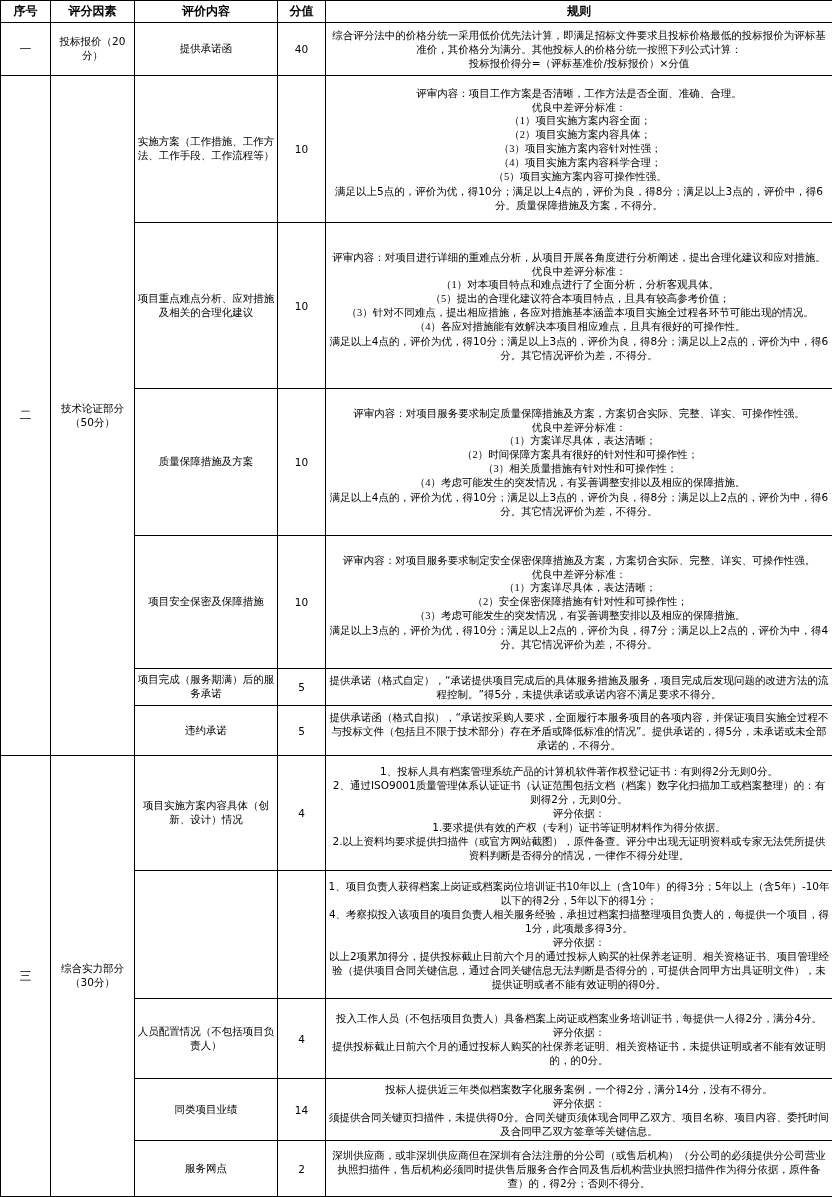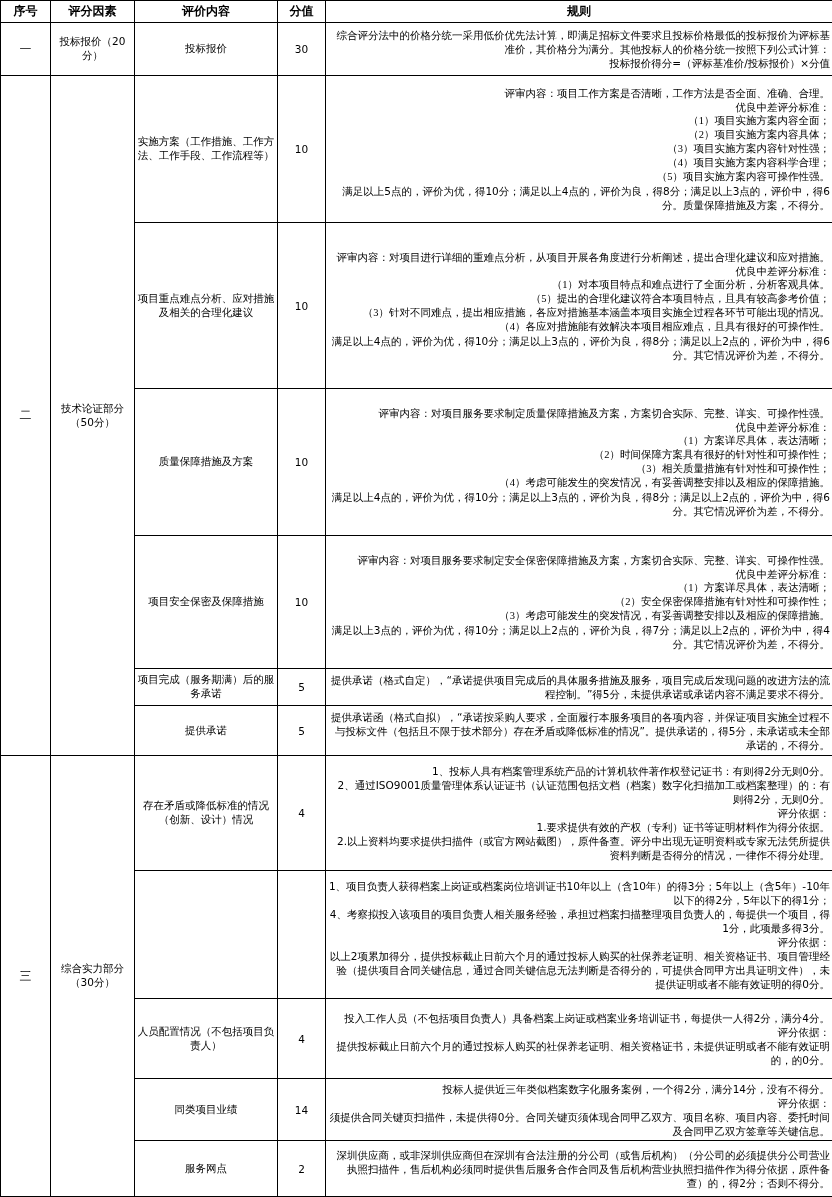--- a/index.html
+++ b/index.html
@@ -18,21 +18,21 @@
       vertical-align: middle;
       overflow: hidden;
     }
     table.grid th {
       font-weight: bold;
       font-size: 12px;
       text-align: center;
       height: 21px;
     }
     td.c { text-align: center; }
-    td.rule { text-align: right; vertical-align: top; padding: 1px 2px; line-height: 14px; }
+    td.rule { text-align: center; vertical-align: top; padding: 1px 2px; line-height: 14px; }
     td.rule .ln { display: block; }
     td.rule .ln.indent { padding-left: 2px; font-family: Liberation Serif, serif; }
     .col-no { width: 50px; }
     .col-factor { width: 84px; }
     .col-content { width: 143px; }
     .col-score { width: 48px; }
     .col-rule { width: 507px; }
     .big { font-size: 12px; }
   </style>
 </head>
@@ -53,22 +53,22 @@
       <th>评价内容</th>
       <th>分值</th>
       <th>规则</th>
     </tr>
   </thead>
   <tbody>
 
     <tr style="height:53px">
       <td class="c big">一</td>
       <td class="c">投标报价（20分）</td>
-      <td class="c">投标报价</td>
-      <td class="c">30</td>
+      <td class="c">提供承诺函</td>
+      <td class="c">40</td>
       <td class="rule">
         <span class="ln">综合评分法中的价格分统一采用低价优先法计算，即满足招标文件要求且投标价格最低的投标报价为评标基准价，其价格分为满分。其他投标人的价格分统一按照下列公式计算：</span>
         <span class="ln">投标报价得分=（评标基准价/投标报价）×分值</span>
       </td>
     </tr>
 
     <tr style="height:147px">
       <td class="c big" rowspan="6">二</td>
       <td class="c" rowspan="6">技术论证部分（50分）</td>
       <td class="c">实施方案（工作措施、工作方法、工作手段、工作流程等）</td>
@@ -123,31 +123,31 @@
       </td>
     </tr>
     <tr style="height:37px">
       <td class="c">项目完成（服务期满）后的服务承诺</td>
       <td class="c">5</td>
       <td class="rule">
         <span class="ln">提供承诺（格式自定），“承诺提供项目完成后的具体服务措施及服务，项目完成后发现问题的改进方法的流程控制。”得5分，未提供承诺或承诺内容不满足要求不得分。</span>
       </td>
     </tr>
     <tr style="height:50px">
-      <td class="c">提供承诺</td>
+      <td class="c">违约承诺</td>
       <td class="c">5</td>
       <td class="rule">
         <span class="ln">提供承诺函（格式自拟），“承诺按采购人要求，全面履行本服务项目的各项内容，并保证项目实施全过程不与投标文件（包括且不限于技术部分）存在矛盾或降低标准的情况”。提供承诺的，得5分，未承诺或未全部承诺的，不得分。</span>
       </td>
     </tr>
 
     <tr style="height:115px">
       <td class="c big" rowspan="5">三</td>
       <td class="c" rowspan="5">综合实力部分（30分）</td>
-      <td class="c">存在矛盾或降低标准的情况（创新、设计）情况</td>
+      <td class="c">项目实施方案内容具体（创新、设计）情况</td>
       <td class="c">4</td>
       <td class="rule">
         <span class="ln">1、投标人具有档案管理系统产品的计算机软件著作权登记证书：有则得2分无则0分。</span>
         <span class="ln">2、通过ISO9001质量管理体系认证证书（认证范围包括文档（档案）数字化扫描加工或档案整理）的：有则得2分，无则0分。</span>
         <span class="ln">评分依据：</span>
         <span class="ln">1.要求提供有效的产权（专利）证书等证明材料作为得分依据。</span>
         <span class="ln">2.以上资料均要求提供扫描件（或官方网站截图），原件备查。评分中出现无证明资料或专家无法凭所提供资料判断是否得分的情况，一律作不得分处理。</span>
       </td>
     </tr>
     <tr style="height:128px">

